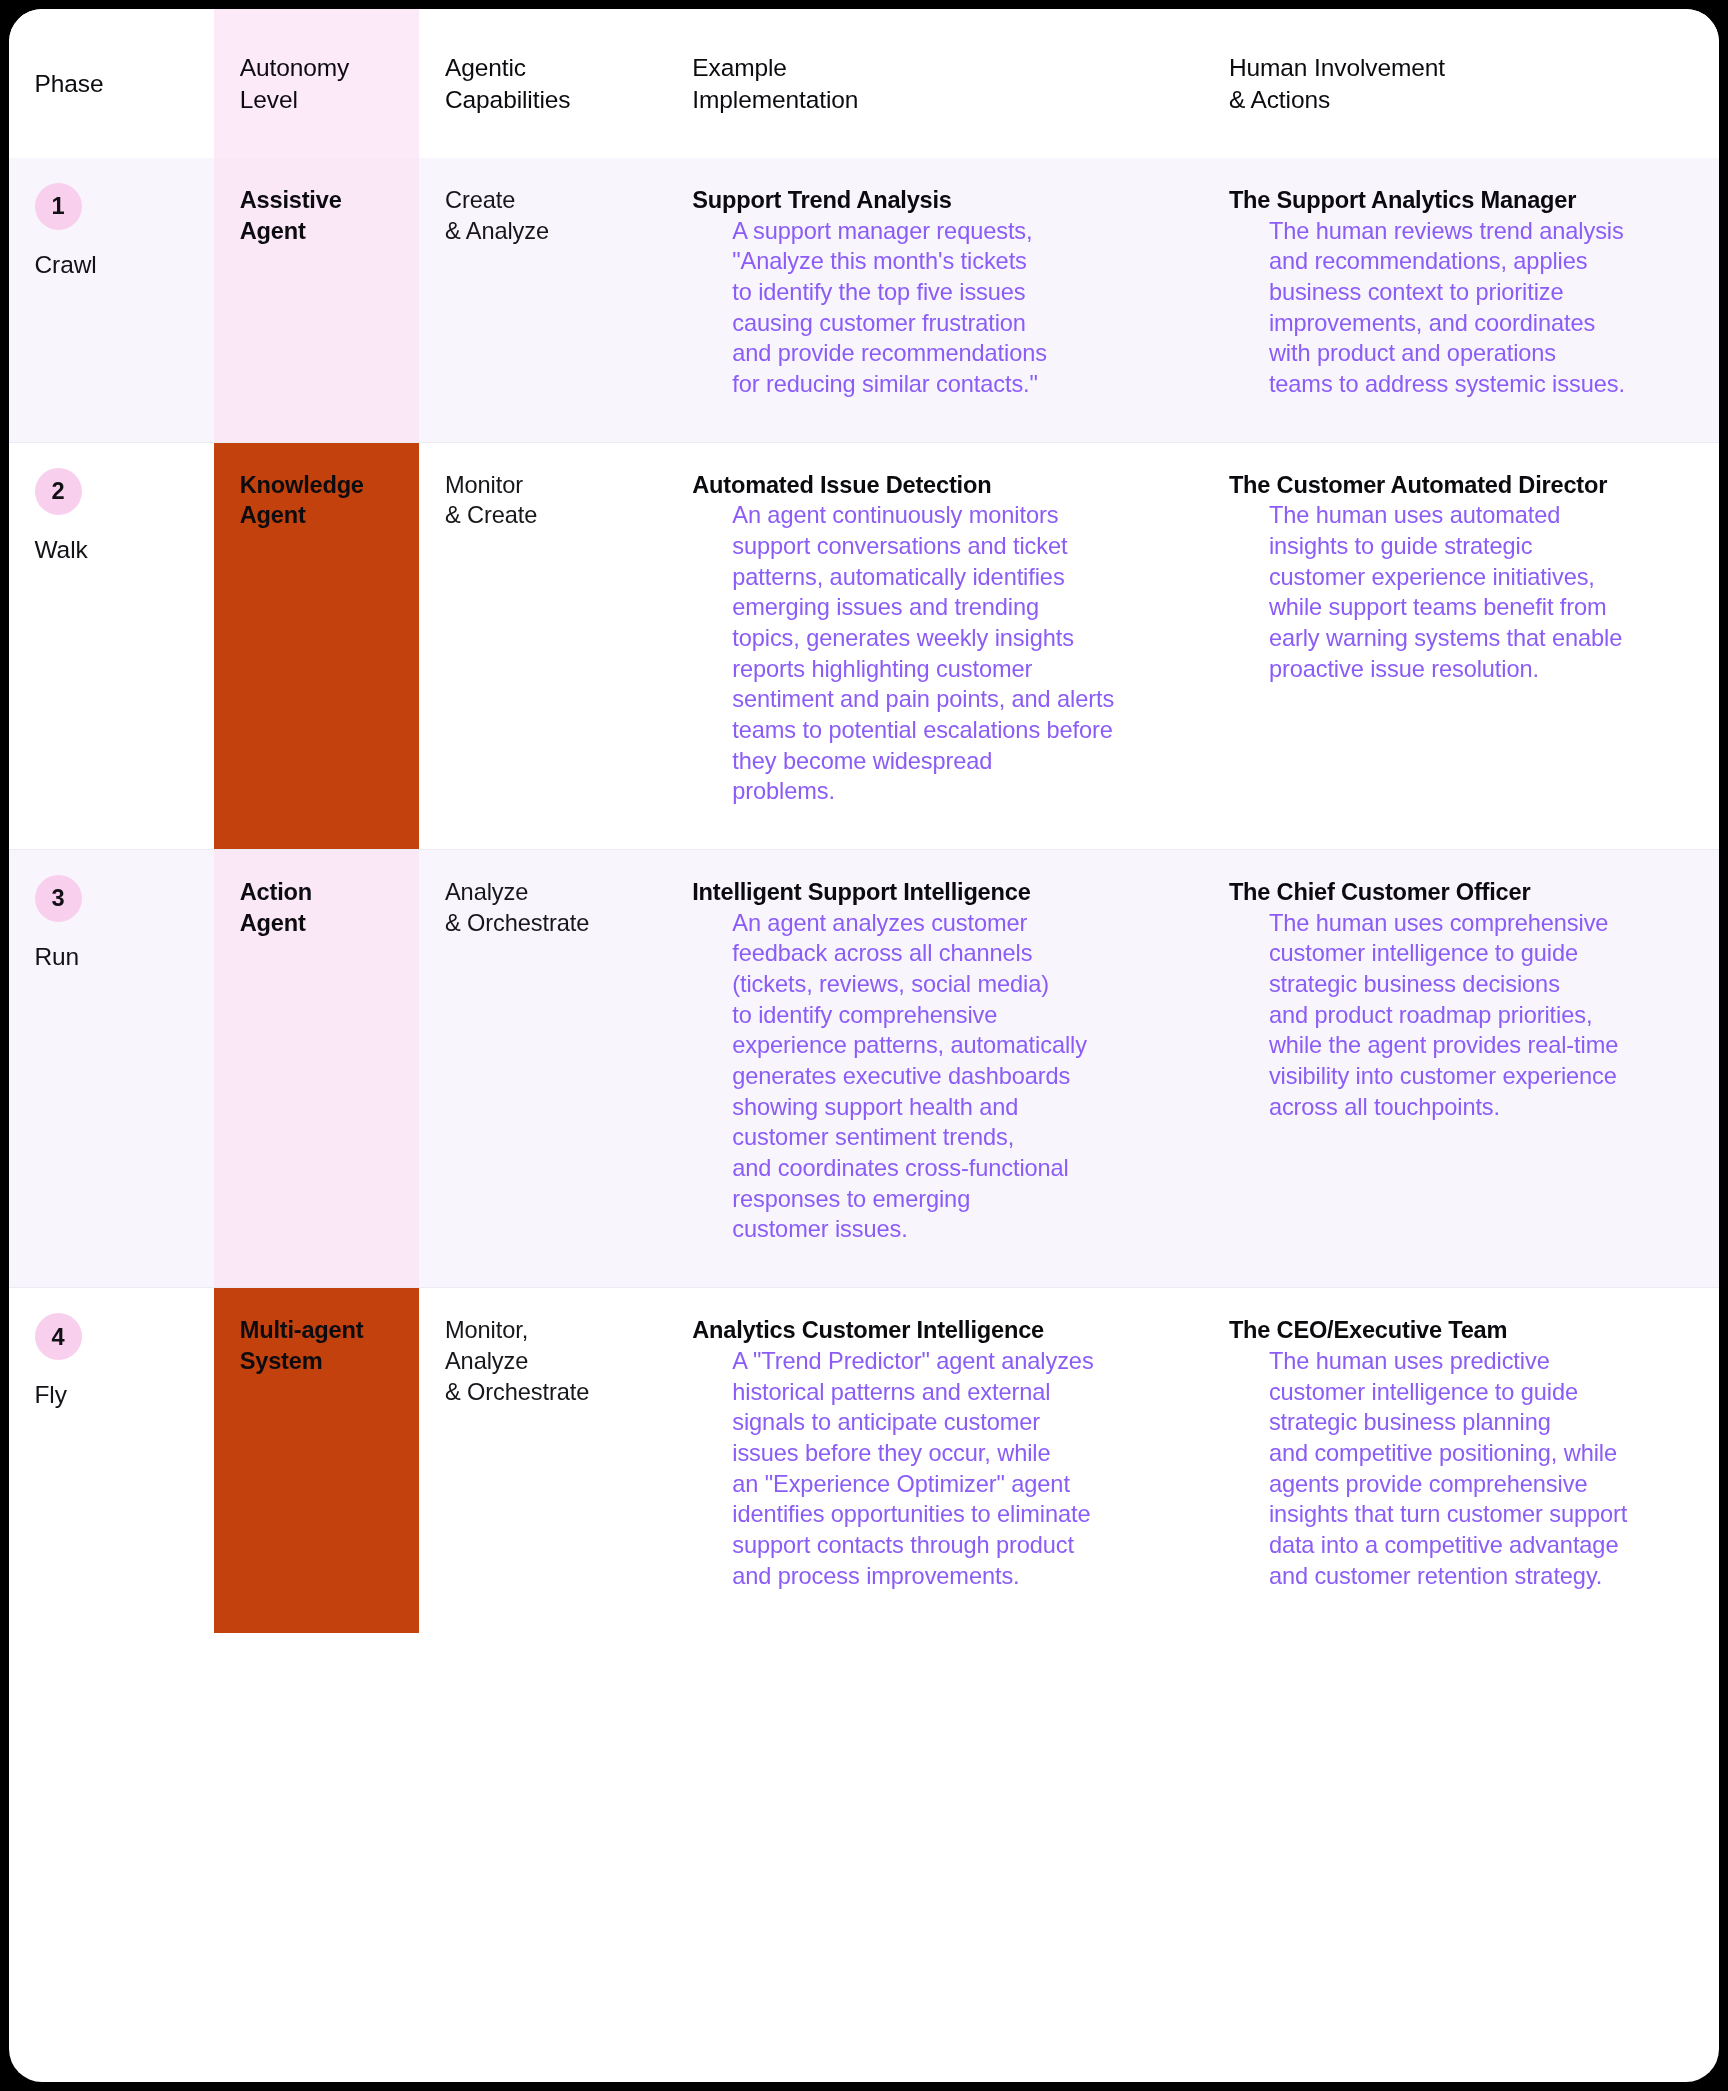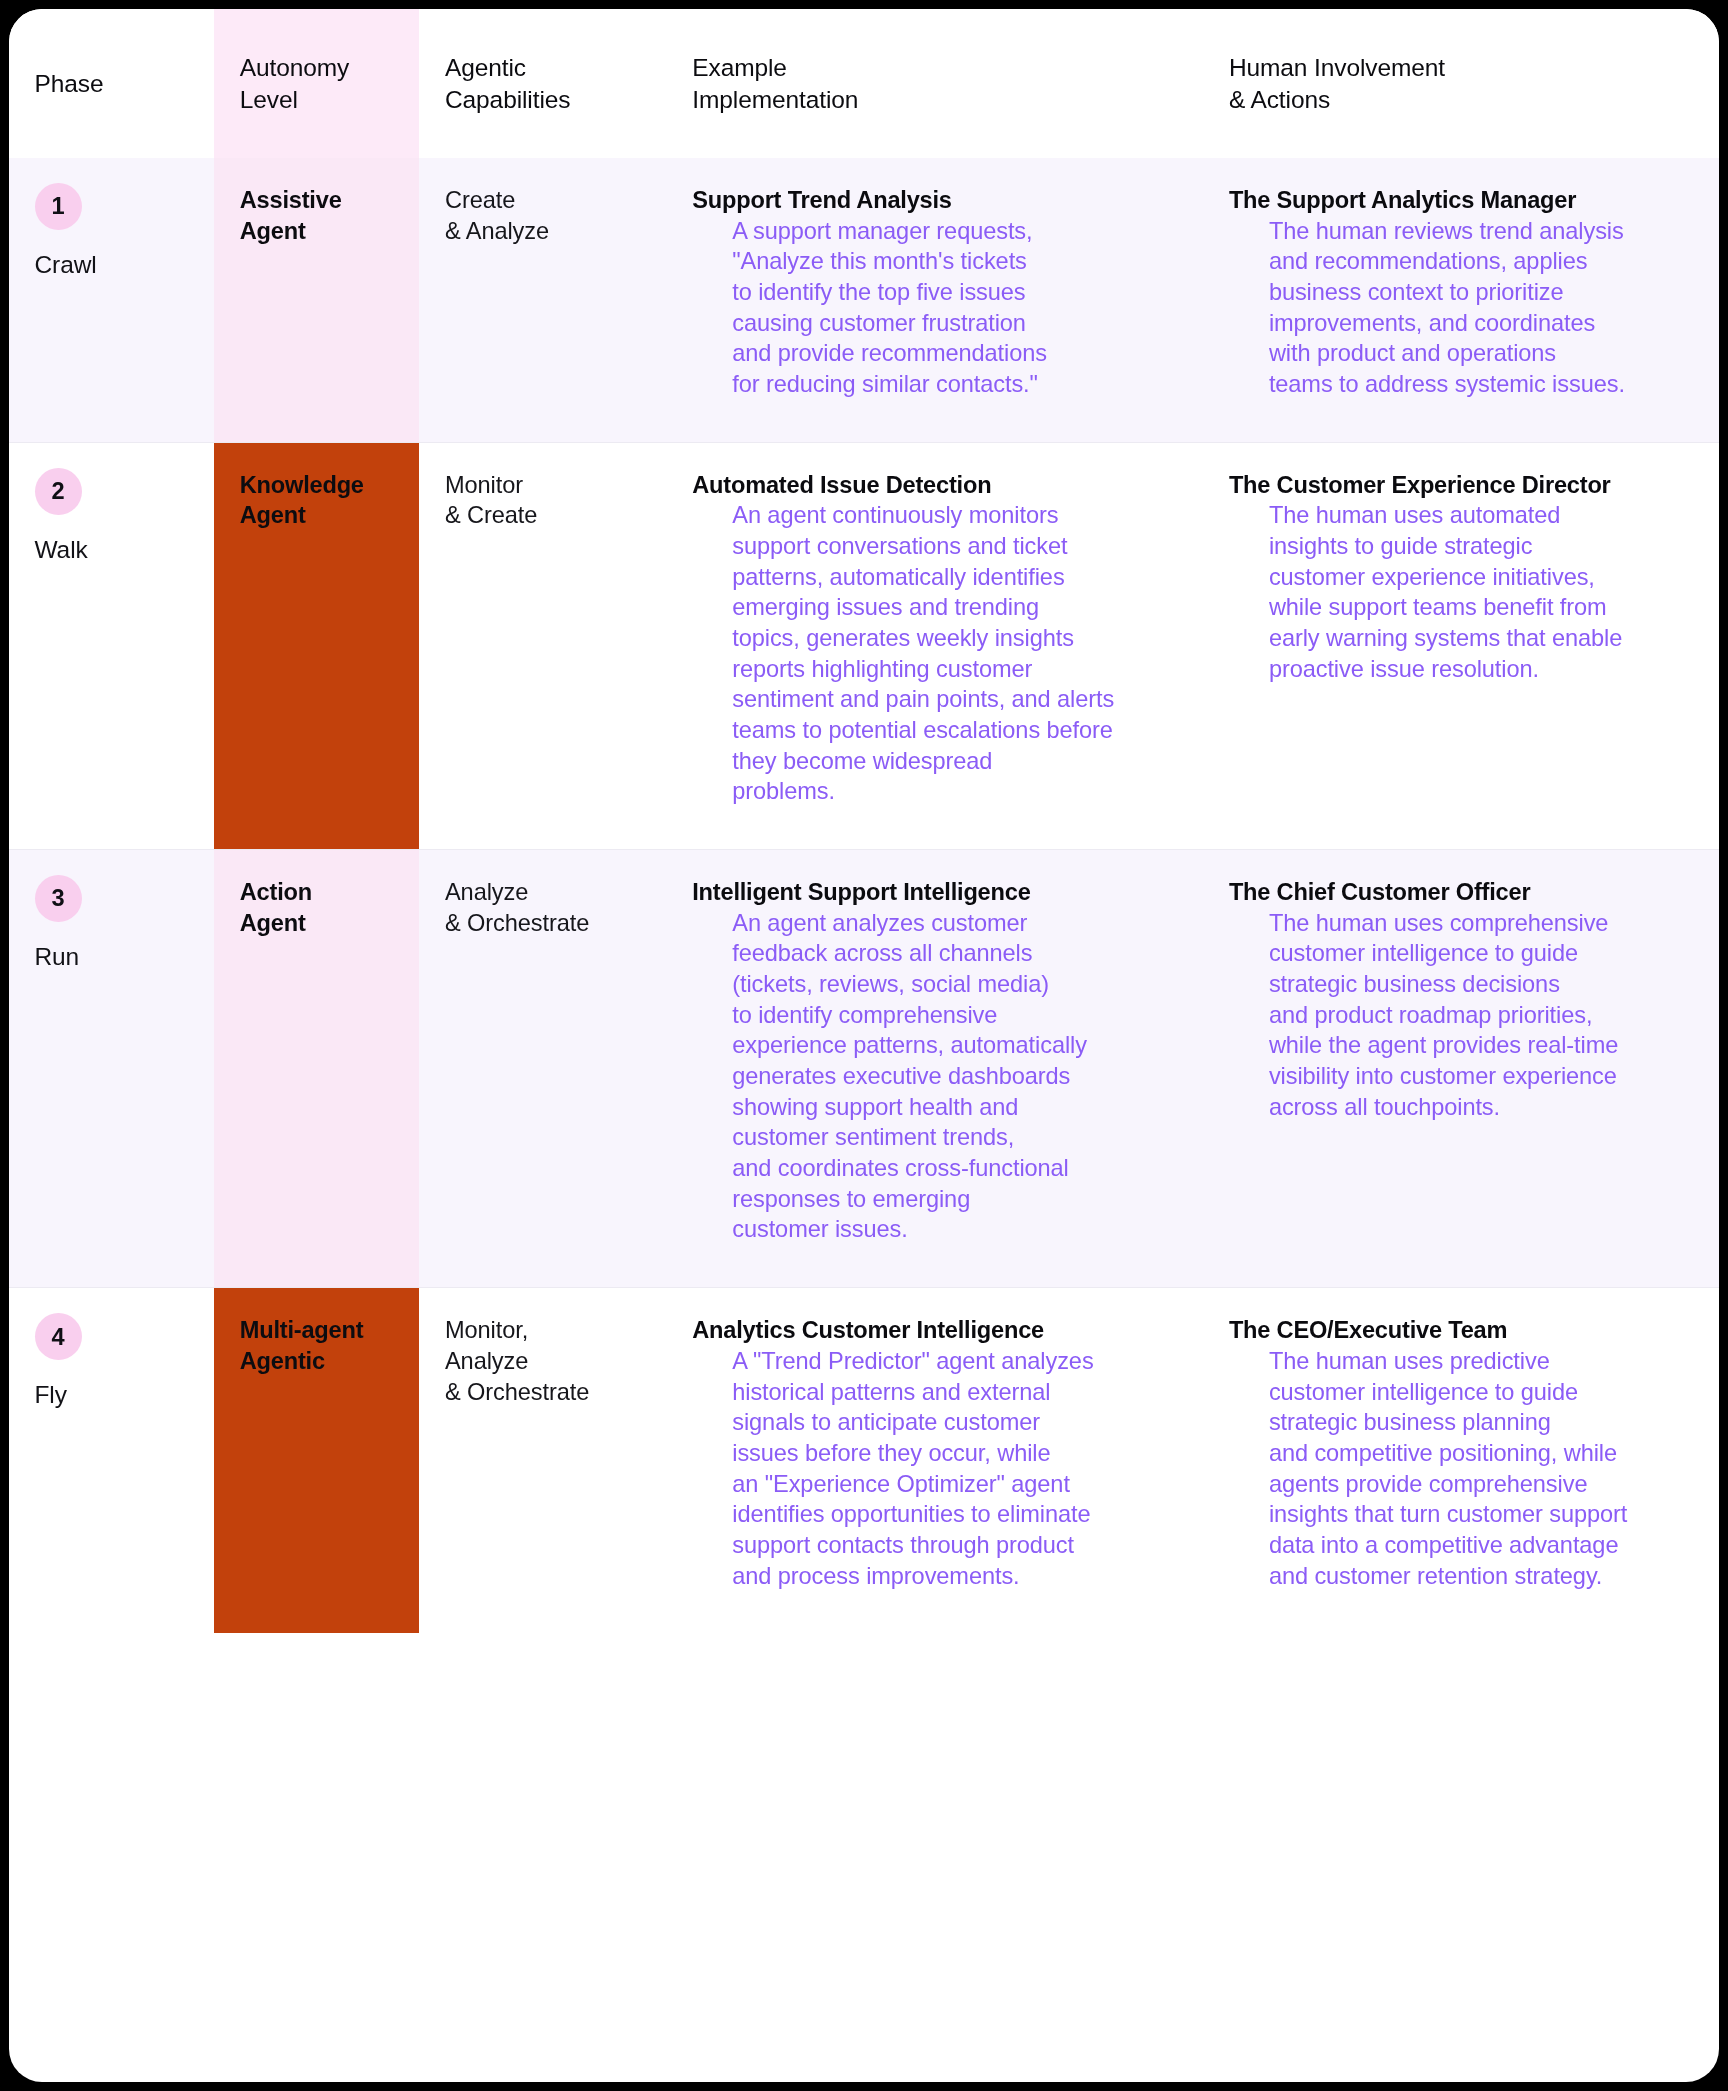--- a/index.html
+++ b/index.html
@@ -253,21 +253,21 @@
 patterns, automatically identifies
 emerging issues and trending
 topics, generates weekly insights
 reports highlighting customer
 sentiment and pain points, and alerts
 teams to potential escalations before
 they become widespread
 problems.</span>
           </td>
           <td class="col-human">
-            <span class="cell-title">The Customer Experience Director</span>
+            <span class="cell-title">The Customer Automated Director</span>
             <span class="cell-body">The human uses automated
 insights to guide strategic
 customer experience initiatives,
 while support teams benefit from
 early warning systems that enable
 proactive issue resolution.</span>
           </td>
         </tr>
 
         <tr class="tint-lav rowsep">
@@ -313,21 +313,21 @@
 
         <tr class="tint-white rowsep">
           <td class="col-phase">
             <span class="phase-wrap">
               <span class="phase-badge">4</span>
               <span class="phase-name">Fly</span>
             </span>
           </td>
           <td class="col-autonomy">
             <span class="autonomy-label">Multi-agent
-Agentic</span>
+System</span>
           </td>
           <td class="col-capabilities">
             <span class="capab-text">Monitor,
 Analyze
 &amp; Orchestrate</span>
           </td>
           <td class="col-example">
             <span class="cell-title">Analytics Customer Intelligence</span>
             <span class="cell-body">A "Trend Predictor" agent analyzes
 historical patterns and external

